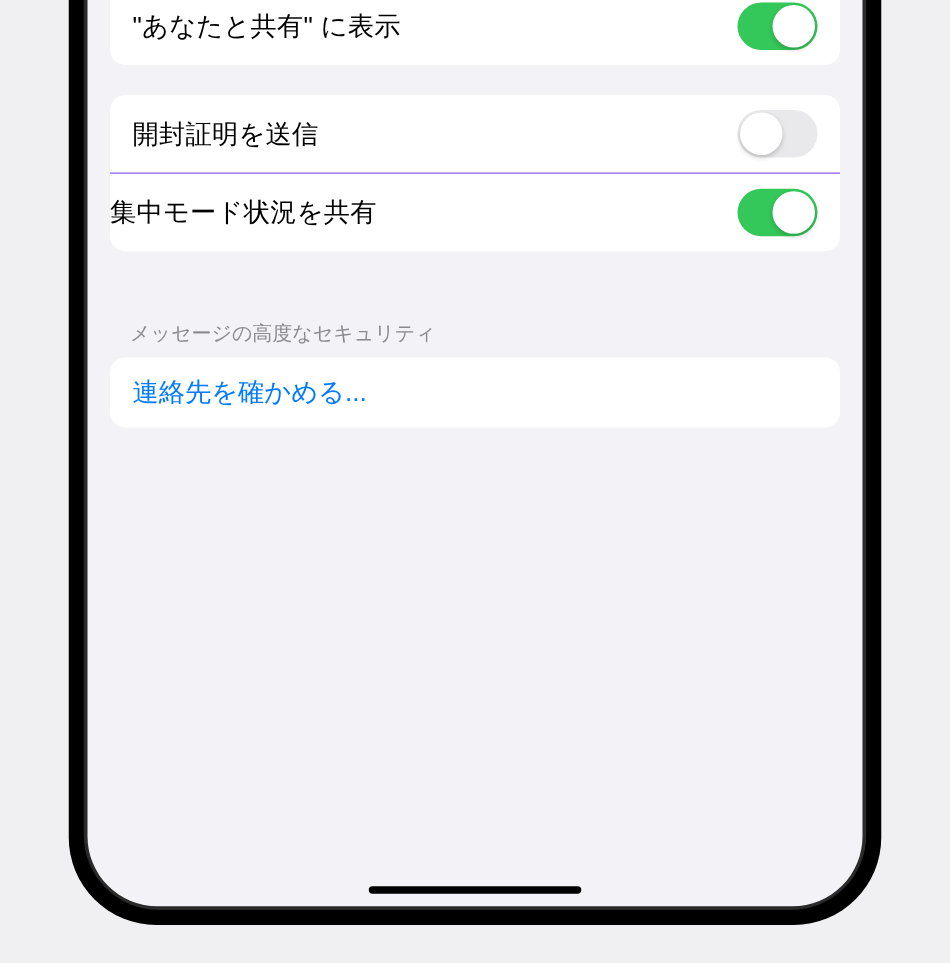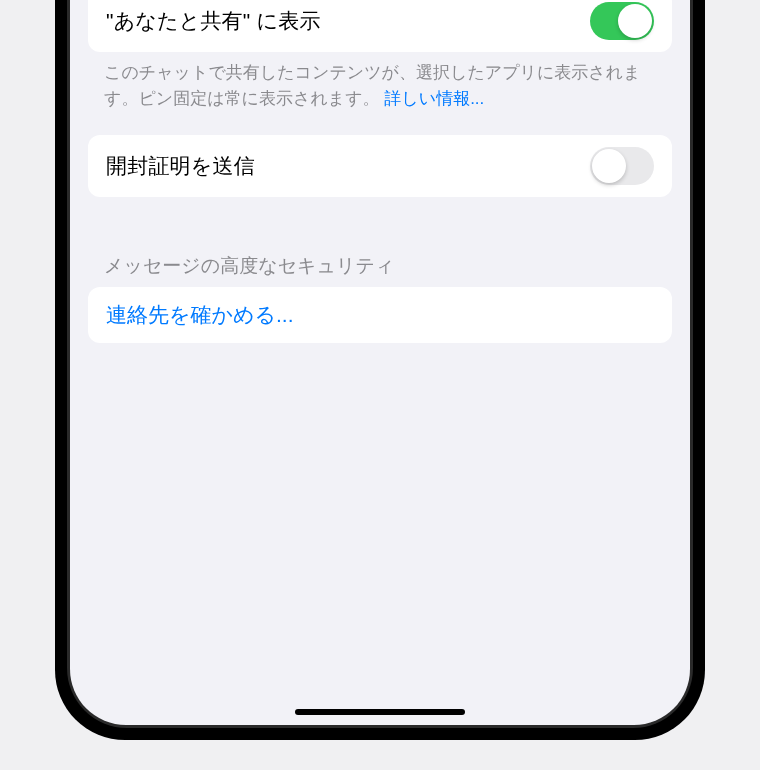--- a/index.html
+++ b/index.html
@@ -110,21 +110,21 @@
       padding: 8px 34px 0 34px;
       font-size: 17px;
       line-height: 1.5;
       color: #8a8a8e;
     }
     .footer-link {
       color: #007aff;
     }
     .section-header {
       padding: 0 34px 8px 34px;
-      font-size: 19px;
+      font-size: 16px;
       color: #8a8a8e;
     }
     .spacer-lg {
       height: 56px;
     }
     .spacer-md {
       height: 24px;
     }
     .home-indicator {
       position: absolute;
@@ -146,31 +146,33 @@
       <div class="content">
 
         <div class="card">
           <div class="row">
             <span class="row-label">"あなたと共有" に表示</span>
             <div class="toggle on">
               <div class="toggle-knob"></div>
             </div>
           </div>
         </div>
-        <div class="footer-text">
-          <span>このチャットで共有したコンテンツが、選択したアプリに表示されます。ピン固定は常に表示されます。</span>
-          <span class="footer-link">詳しい情報...</span>
-        </div>
 
         <div class="spacer-md"></div>
 
         <div class="card">
           <div class="row">
             <span class="row-label">開封証明を送信</span>
             <div class="toggle off">
+              <div class="toggle-knob"></div>
+            </div>
+          </div>
+          <div class="row">
+            <span class="row-label">集中モード状況を共有</span>
+            <div class="toggle on">
               <div class="toggle-knob"></div>
             </div>
           </div>
         </div>
 
         <div class="spacer-lg"></div>
 
         <div class="section-header">メッセージの高度なセキュリティ</div>
         <div class="card">
           <div class="row-link">

